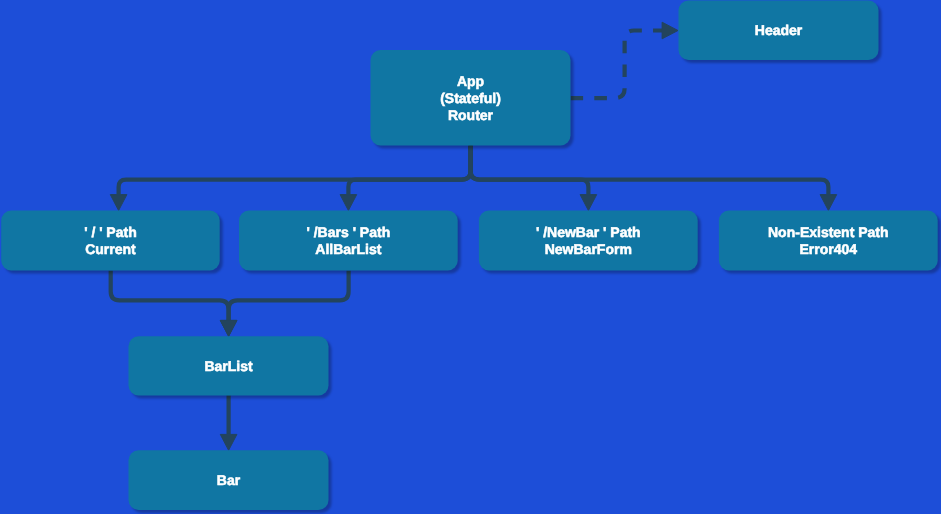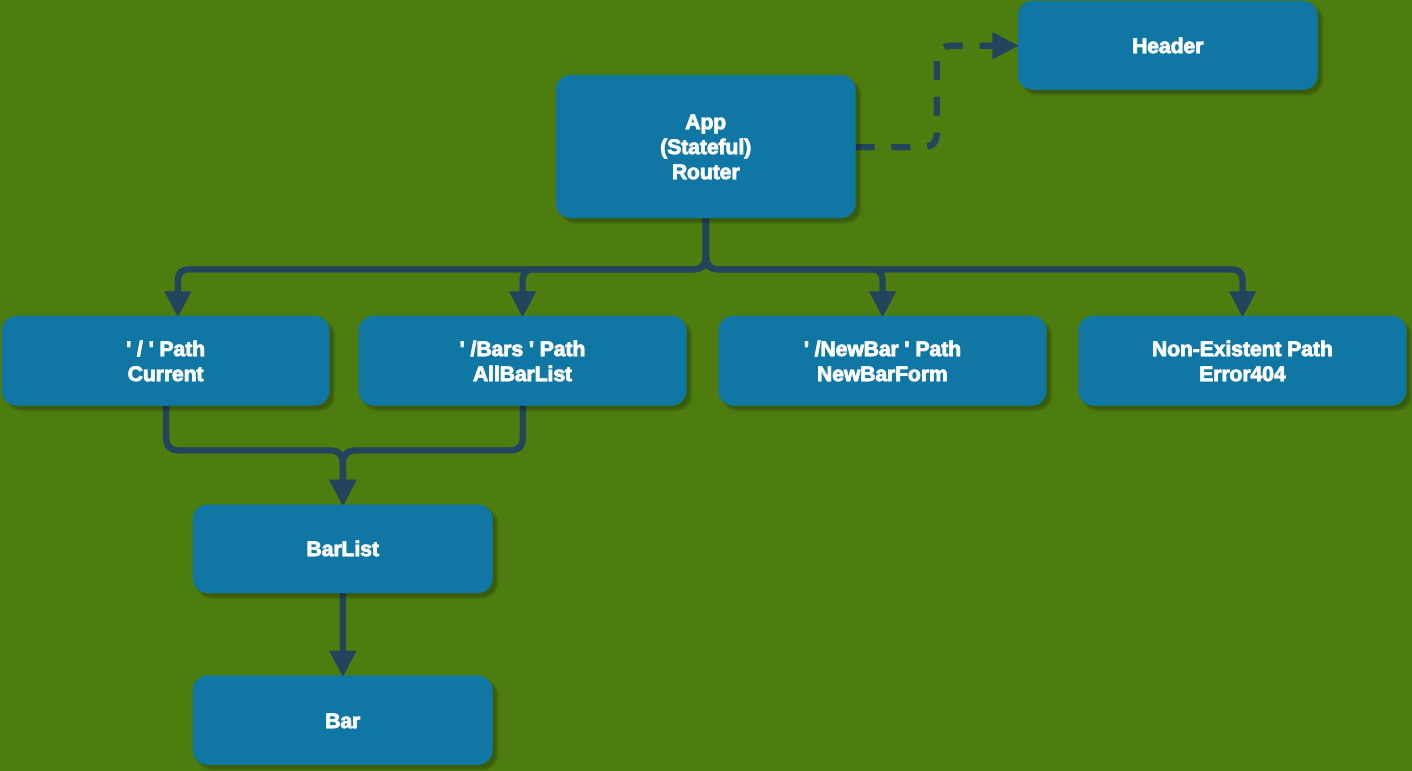--- a/index.html
+++ b/index.html
@@ -1,19 +1,19 @@
 <!DOCTYPE html>
 <html><head>
 <meta charset="utf-8">
 <title>Component hierarchy diagram</title>
 <style>
   html,body{margin:0;padding:0;}
   body{width:941px;height:514px;background:#ffffff;overflow:hidden;
        font-family:"Liberation Sans",sans-serif;}
-  #stage{position:relative;width:941px;height:514px;background:#4d7c0f;}
+  #stage{position:relative;width:941px;height:514px;background:#1d4ed8;}
   svg#canvas{position:absolute;left:0;top:0;width:941px;height:514px;
              transform:translateZ(0);backface-visibility:hidden;}
   .node-label{fill:#ffffff;font-family:"Liberation Sans",sans-serif;
               font-size:14px;font-weight:bold;text-anchor:middle;
               stroke:#ffffff;stroke-width:0.55px;paint-order:stroke fill;
               -webkit-font-smoothing:antialiased;text-rendering:geometricPrecision;}
 </style>
 </head>
 <body>
 

